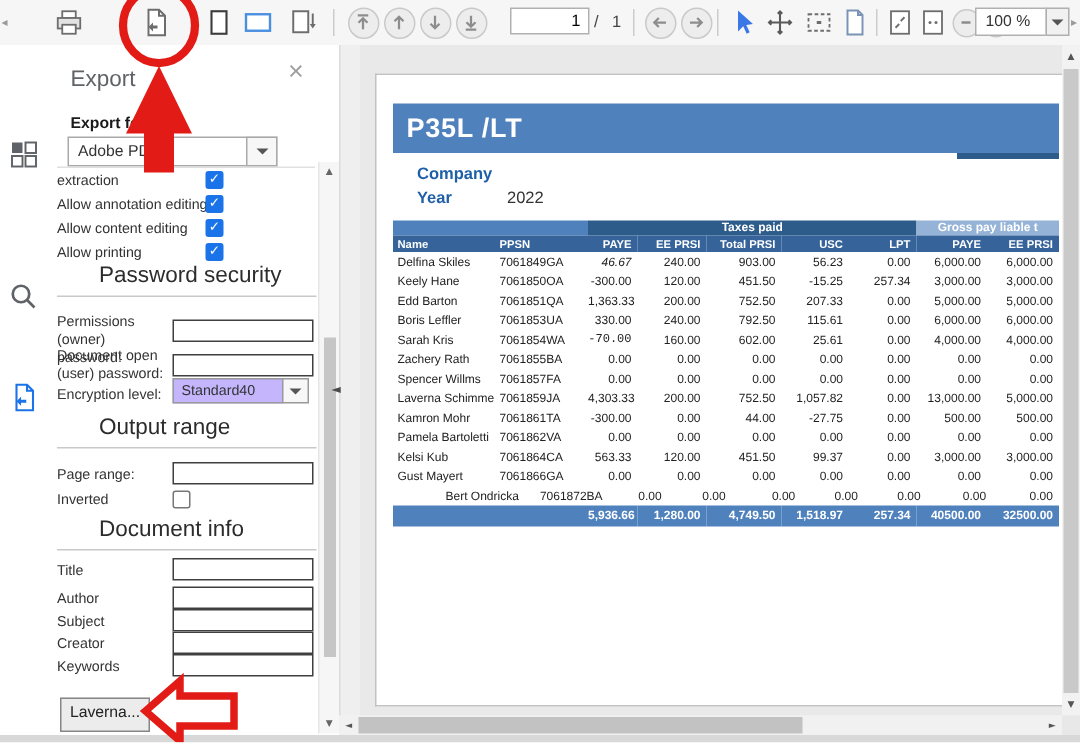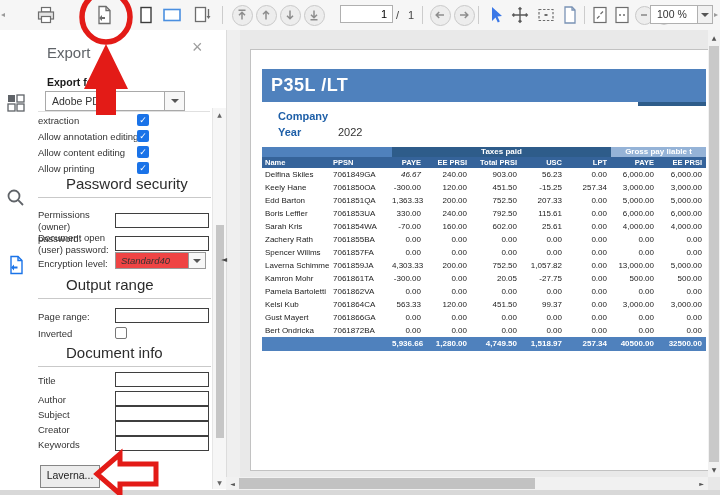--- a/index.html
+++ b/index.html
@@ -38,22 +38,22 @@
   .prow{position:relative;height:16px;}
   .plab{position:absolute;left:0;top:3px;font-size:9.5px;color:#333;}
   .chk{position:absolute;left:99px;top:2px;width:12px;height:12px;background:#1a73e8;border-radius:2px;
        color:#fff;font-size:9px;line-height:12px;text-align:center;font-family:"DejaVu Sans",sans-serif;}
   .chk.un{background:#fff;border:1px solid #777;width:10px;height:10px;}
   .phead{position:absolute;left:8px;font-size:15px;color:#2c2c2c;margin-left:28px;}
   .prule{position:absolute;left:8px;width:173px;border-top:1px solid #c9c9c9;}
   .flab{position:absolute;left:8px;width:76px;font-size:9.5px;line-height:1.25;color:#333;}
   .pinput{position:absolute;left:85px;width:88px;height:13px;background:#fff;border:1.5px solid #3f3f3f;
           box-sizing:content-box;font-size:10px;padding:0 2px;font-family:"Liberation Sans",sans-serif;}
-  .encdd{position:absolute;left:85px;top:222px;width:74px;height:17px;background:#ef4444;border:1px solid #9a9a9a;
-         box-sizing:border-box;font-size:9.5px;line-height:15px;padding-left:5px;font-style:italic;}
+  .encdd{position:absolute;left:85px;top:222px;width:74px;height:17px;background:#c4b5fd;border:1px solid #9a9a9a;
+         box-sizing:border-box;font-size:9.5px;line-height:15px;padding-left:5px;}
   .encbtn{position:absolute;left:158px;top:222px;width:18px;height:17px;background:#f7f7f7;border:1px solid #9a9a9a;
           box-sizing:border-box;display:flex;align-items:center;justify-content:center;}
   .inforow{position:absolute;left:0;width:196px;height:15px;}
   .ilab{position:absolute;left:8px;top:3px;font-size:9.5px;color:#333;}
   .inforow .pinput2{position:absolute;left:85px;top:0;width:88px;height:13px;background:#fff;
           border:1.5px solid #3f3f3f;font-size:10px;padding:0 2px;font-family:"Liberation Sans",sans-serif;}
   .exportbtn{position:absolute;left:10px;top:435px;width:58px;height:21px;background:#ececec;
              border:1px solid #868686;font-size:10.5px;color:#222;text-align:center;line-height:19px;}
   
   .pscroll{position:absolute;left:212px;top:108px;width:13px;height:381px;background:#f6f6f6;border-left:1px solid #e6e6e6;}
@@ -447,21 +447,21 @@
             <div class="tcell ar" style="width: 46px;">240.00</div>
             <div class="tcell ar" style="width: 50px;">792.50</div>
             <div class="tcell ar" style="width: 45px;">115.61</div>
             <div class="tcell ar" style="width: 45px;">0.00</div>
             <div class="tcell ar" style="width: 47px;">6,000.00</div>
             <div class="tcell ar" style="width: 48px;">6,000.00</div>
           </div>
           <div class="trow">
             <div class="tcell al" style="width: 68px;">Sarah Kris</div>
             <div class="tcell al" style="width: 62px;">7061854WA</div>
-            <div class="tcell ar" style="width: 33px;">-70.00</div>
+            <div class="tcell ar" style="width: 33px; font-family: Liberation Mono, monospace;">-70.00</div>
             <div class="tcell ar" style="width: 46px;">160.00</div>
             <div class="tcell ar" style="width: 50px;">602.00</div>
             <div class="tcell ar" style="width: 45px;">25.61</div>
             <div class="tcell ar" style="width: 45px;">0.00</div>
             <div class="tcell ar" style="width: 47px;">4,000.00</div>
             <div class="tcell ar" style="width: 48px;">4,000.00</div>
           </div>
           <div class="trow">
             <div class="tcell al" style="width: 68px;">Zachery Rath</div>
             <div class="tcell al" style="width: 62px;">7061855BA</div>
@@ -493,21 +493,21 @@
             <div class="tcell ar" style="width: 45px;">1,057.82</div>
             <div class="tcell ar" style="width: 45px;">0.00</div>
             <div class="tcell ar" style="width: 47px;">13,000.00</div>
             <div class="tcell ar" style="width: 48px;">5,000.00</div>
           </div>
           <div class="trow">
             <div class="tcell al" style="width: 68px;">Kamron Mohr</div>
             <div class="tcell al" style="width: 62px;">7061861TA</div>
             <div class="tcell ar" style="width: 33px;">-300.00</div>
             <div class="tcell ar" style="width: 46px;">0.00</div>
-            <div class="tcell ar" style="width: 50px;">20.05</div>
+            <div class="tcell ar" style="width: 50px;">44.00</div>
             <div class="tcell ar" style="width: 45px;">-27.75</div>
             <div class="tcell ar" style="width: 45px;">0.00</div>
             <div class="tcell ar" style="width: 47px;">500.00</div>
             <div class="tcell ar" style="width: 48px;">500.00</div>
           </div>
           <div class="trow">
             <div class="tcell al" style="width: 68px;">Pamela Bartoletti</div>
             <div class="tcell al" style="width: 62px;">7061862VA</div>
             <div class="tcell ar" style="width: 33px;">0.00</div>
             <div class="tcell ar" style="width: 46px;">0.00</div>
@@ -533,21 +533,21 @@
             <div class="tcell al" style="width: 62px;">7061866GA</div>
             <div class="tcell ar" style="width: 33px;">0.00</div>
             <div class="tcell ar" style="width: 46px;">0.00</div>
             <div class="tcell ar" style="width: 50px;">0.00</div>
             <div class="tcell ar" style="width: 45px;">0.00</div>
             <div class="tcell ar" style="width: 45px;">0.00</div>
             <div class="tcell ar" style="width: 47px;">0.00</div>
             <div class="tcell ar" style="width: 48px;">0.00</div>
           </div>
           <div class="trow">
-            <div class="tcell al" style="width: 68px;">Bert Ondricka</div>
+            <div class="tcell al" style="width: 68px; margin-left: 32px;">Bert Ondricka</div>
             <div class="tcell al" style="width: 62px;">7061872BA</div>
             <div class="tcell ar" style="width: 33px;">0.00</div>
             <div class="tcell ar" style="width: 46px;">0.00</div>
             <div class="tcell ar" style="width: 50px;">0.00</div>
             <div class="tcell ar" style="width: 45px;">0.00</div>
             <div class="tcell ar" style="width: 45px;">0.00</div>
             <div class="tcell ar" style="width: 47px;">0.00</div>
             <div class="tcell ar" style="width: 48px;">0.00</div>
           </div>
           <div class="ttot">

